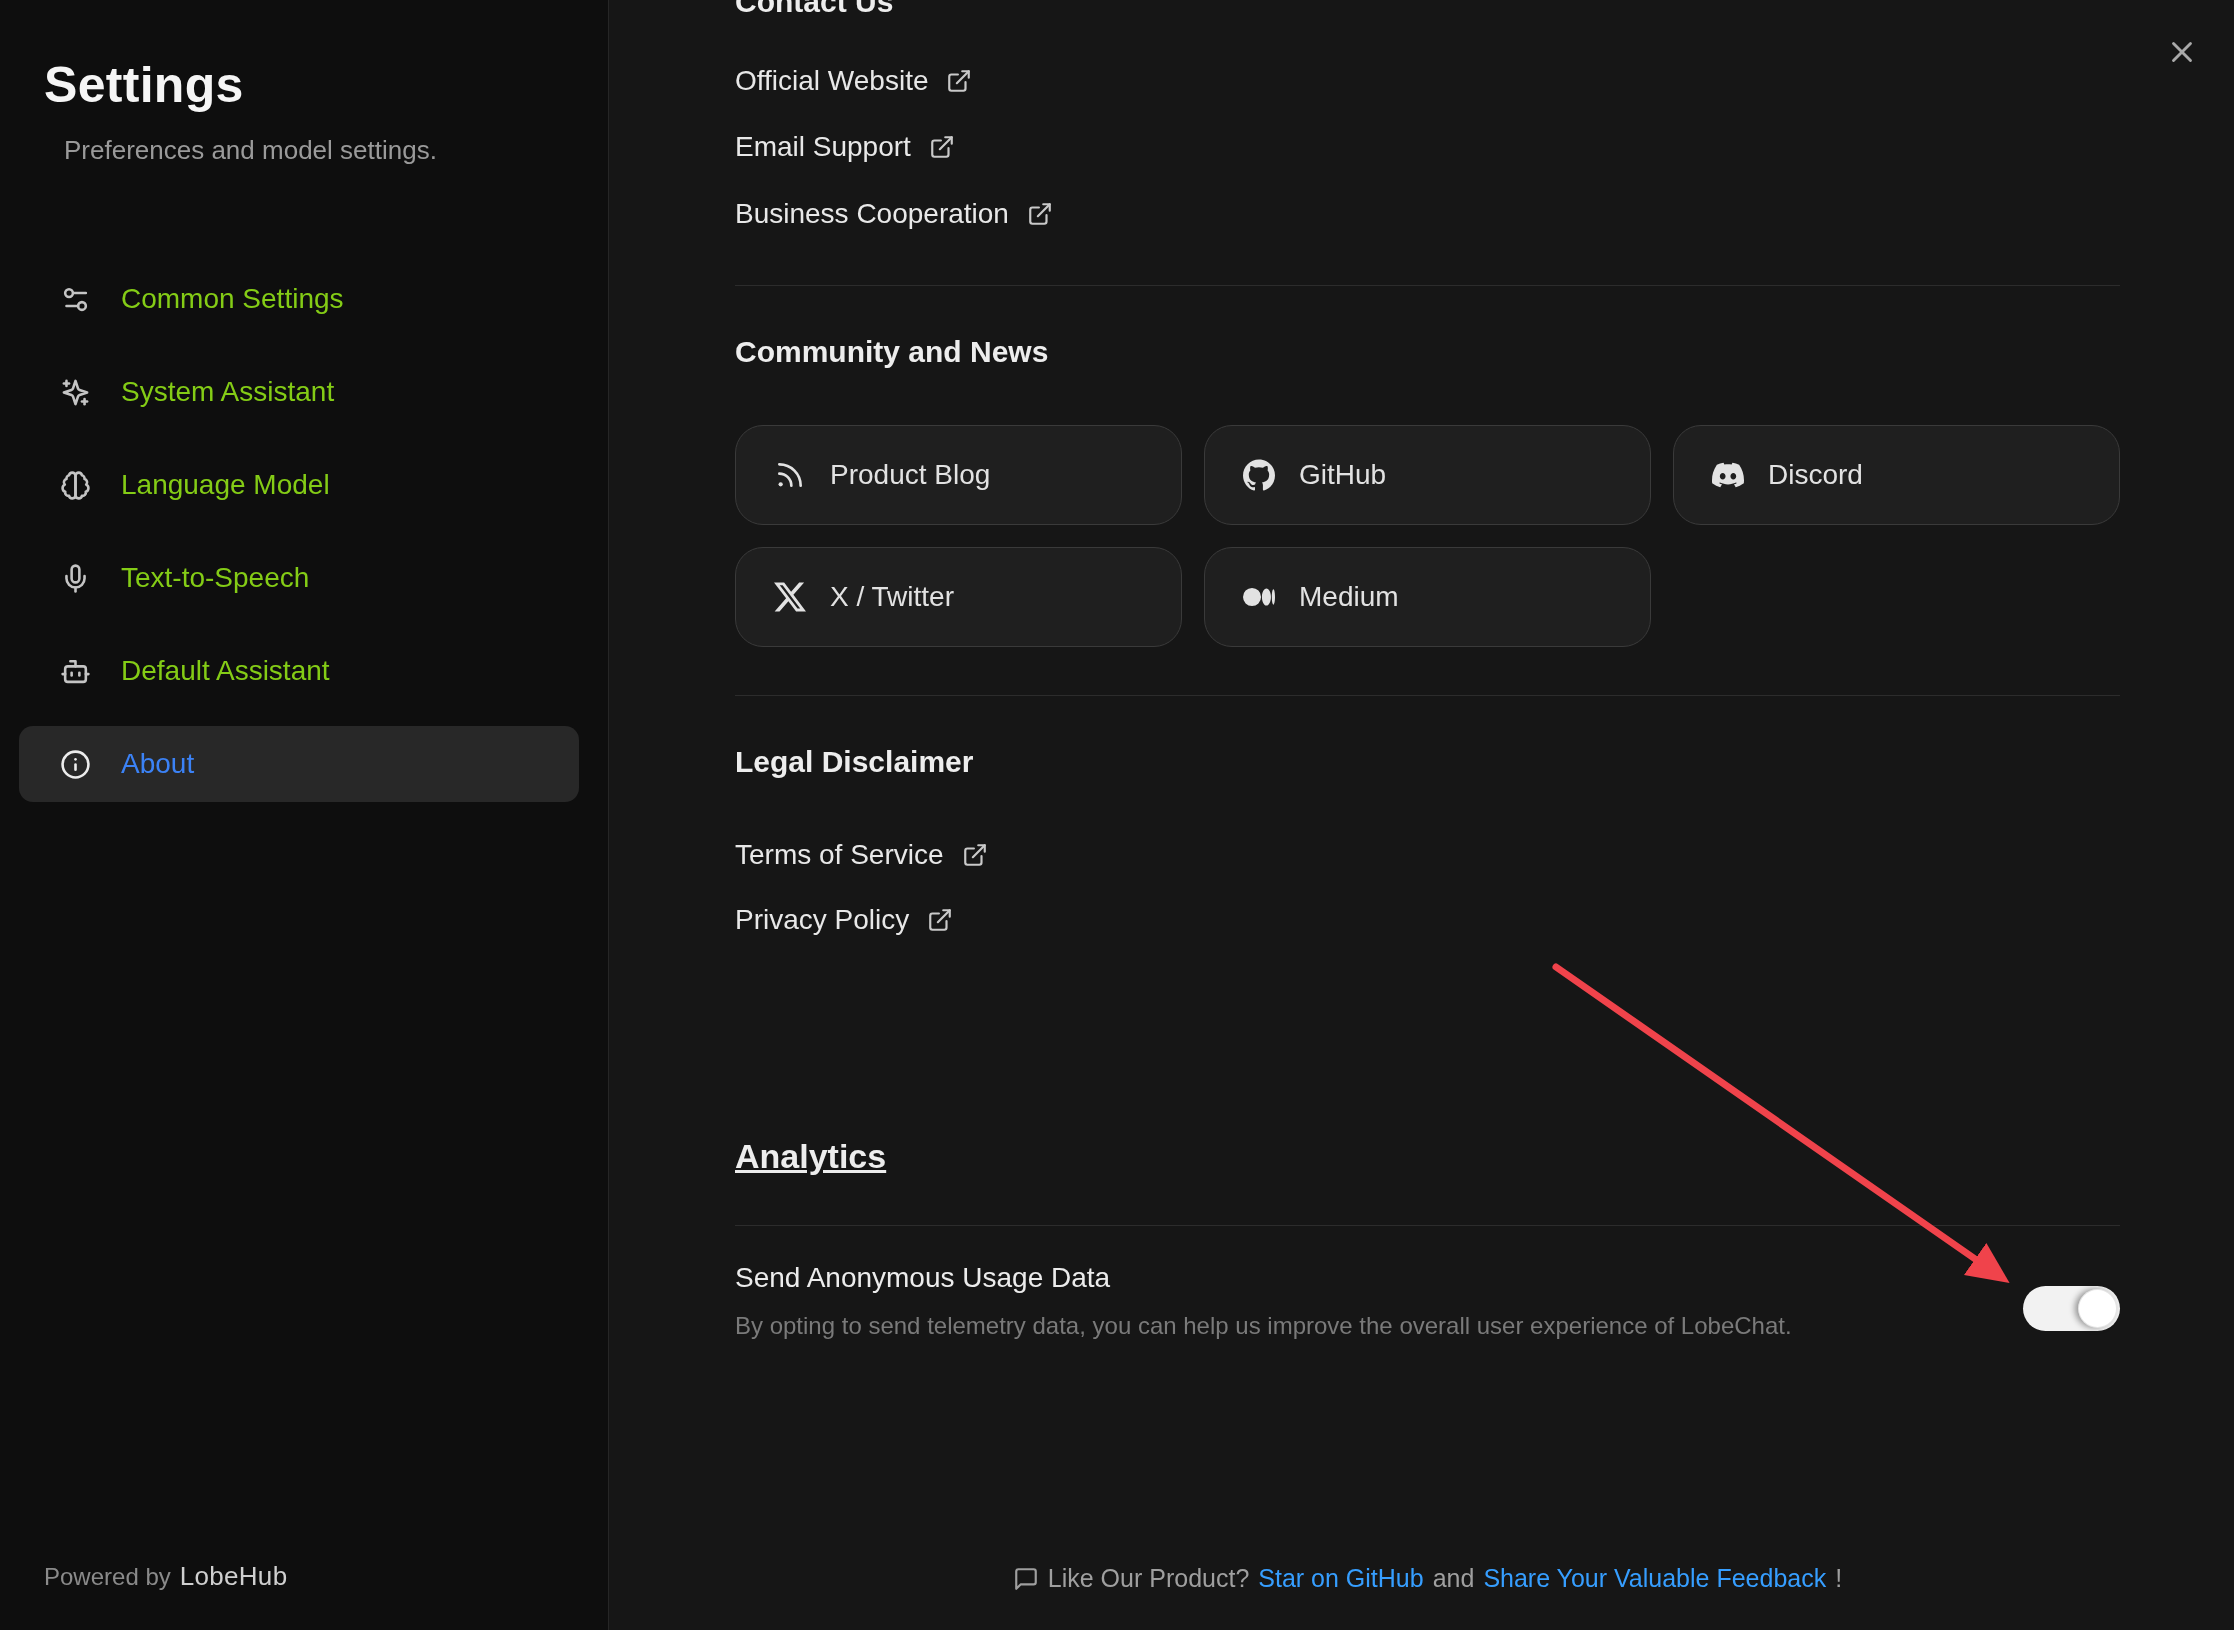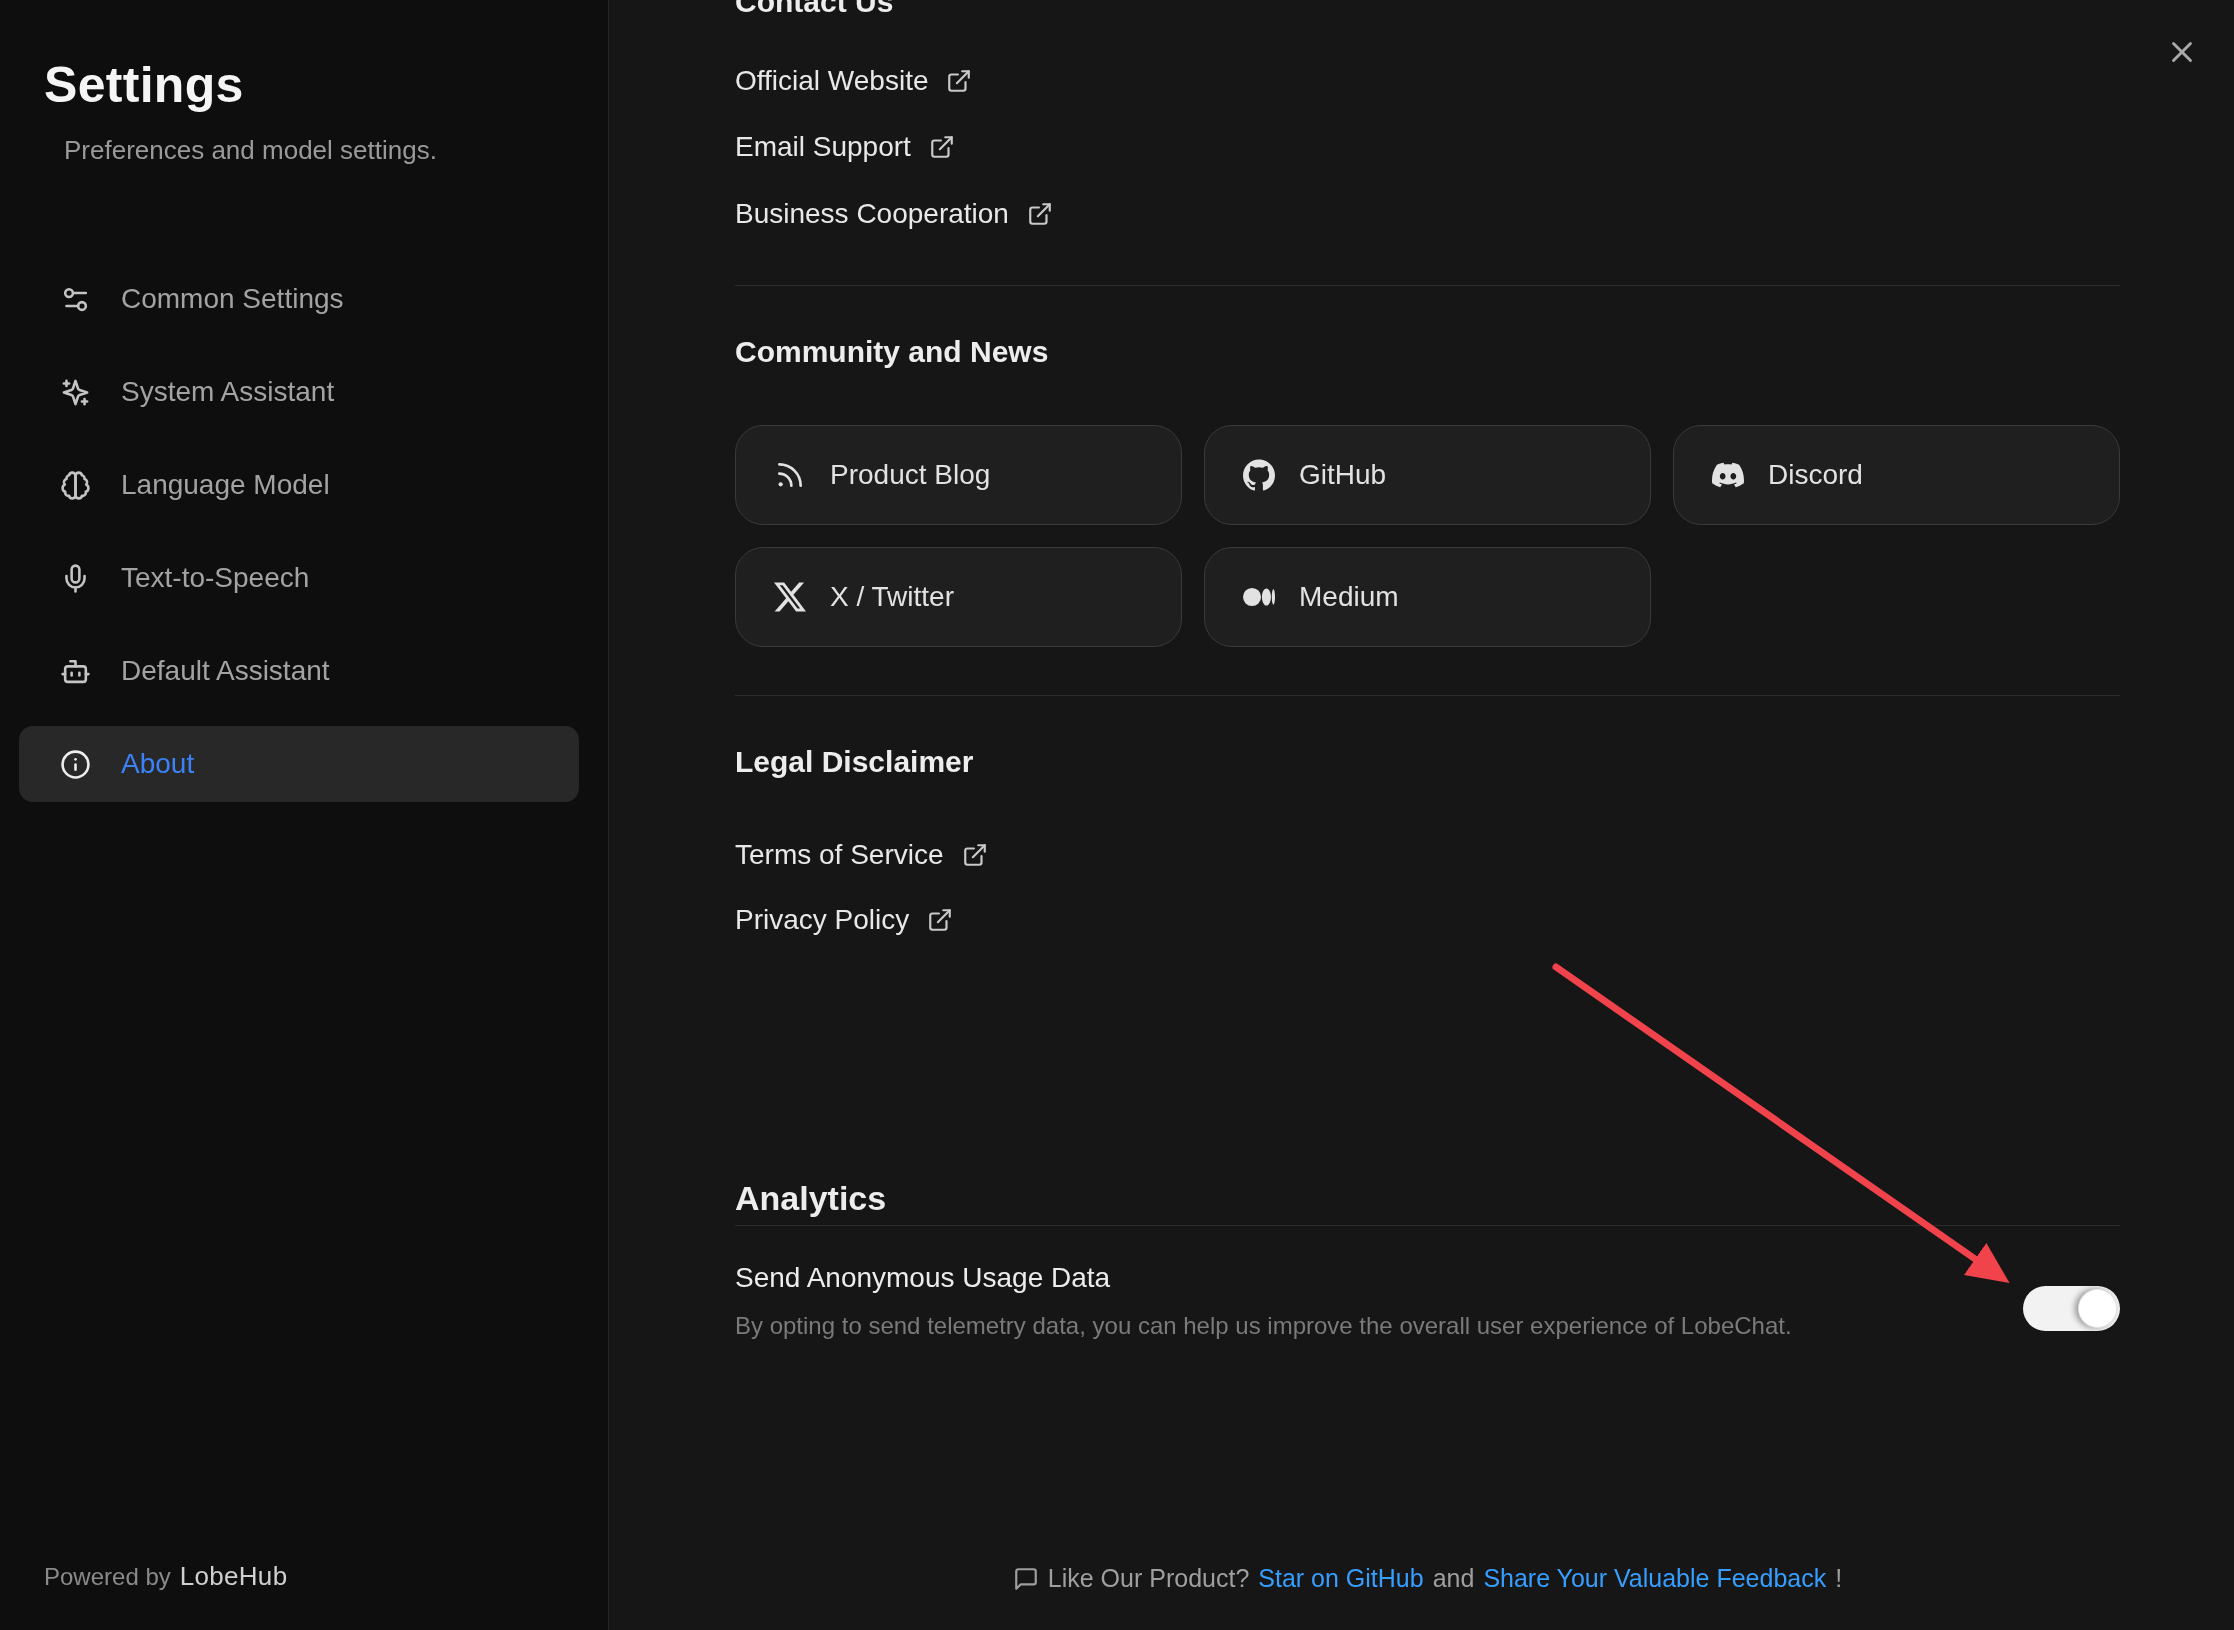--- a/index.html
+++ b/index.html
@@ -17,21 +17,21 @@
     background:#0e0e0e; border-right:1px solid #262626;
   }
   .sidebar-header { padding:56px 44px 0 44px; }
   .app-title { font-size:50px; font-weight:700; color:#f5f5f5; line-height:58px; letter-spacing:.3px; }
   .app-subtitle { margin-top:20px; font-size:26px; color:#9a9a9a; line-height:32px; font-weight:400;margin-left:20px; }
 
   .nav { margin-top:95px; padding:0 30px 0 19px; }
   .nav-item {
     width:560px; height:76px; margin-bottom:17px;
     display:flex; align-items:center; gap:30px; padding-left:41px;
-    border-radius:14px; font-size:28px; color:#a3a3a3; cursor:pointer;
+    border-radius:14px; font-size:28px; color:#84cc16; cursor:pointer;
   }
   .nav-item svg { width:31px; height:31px; color:#c4c4c4; flex-shrink:0; }
   .nav-item.active { background:#282828; color:#3b82f6; }
   .nav-item.active svg { color:#ededed; }
 
   .powered { position:absolute; left:44px; bottom:38px; font-size:24px; color:#8a8a8a; }
   .powered .brand { font-size:26px; font-weight:400; color:#cfcfcf; margin-left:9px; letter-spacing:.3px; }
 
   
   .main { flex:1; position:relative; background:#161616; }
@@ -241,21 +241,21 @@
     </div>
     <div class="link-row" style="top:903px;">
       <span>Privacy Policy</span>
       <svg viewBox="0 0 24 24" fill="none" stroke="currentColor" stroke-width="2" stroke-linecap="round" stroke-linejoin="round">
           <path d="M15 3h6v6"></path>
           <path d="M10 14 21 3"></path>
           <path d="M18 13v6a2 2 0 0 1-2 2H5a2 2 0 0 1-2-2V8a2 2 0 0 1 2-2h6"></path>
         </svg>
     </div>
 
-    <div class="section-heading heading-analytics" style="top:1177px;">Analytics</div>
+    <div class="section-heading heading-analytics" style="top:1135px;text-decoration:underline;">Analytics</div>
     <div class="divider" style="top:1225px;"></div>
     <div class="analytics-label">Send Anonymous Usage Data</div>
     <div class="analytics-desc">By opting to send telemetry data, you can help us improve the overall user experience of LobeChat.</div>
     <div class="toggle on">
         <div class="knob"></div>
       </div>
 
     <div class="close-btn">
       <svg viewBox="0 0 24 24" fill="none" stroke="currentColor" stroke-width="2" stroke-linecap="round" stroke-linejoin="round">
           <path d="M18 6 6 18"></path>

